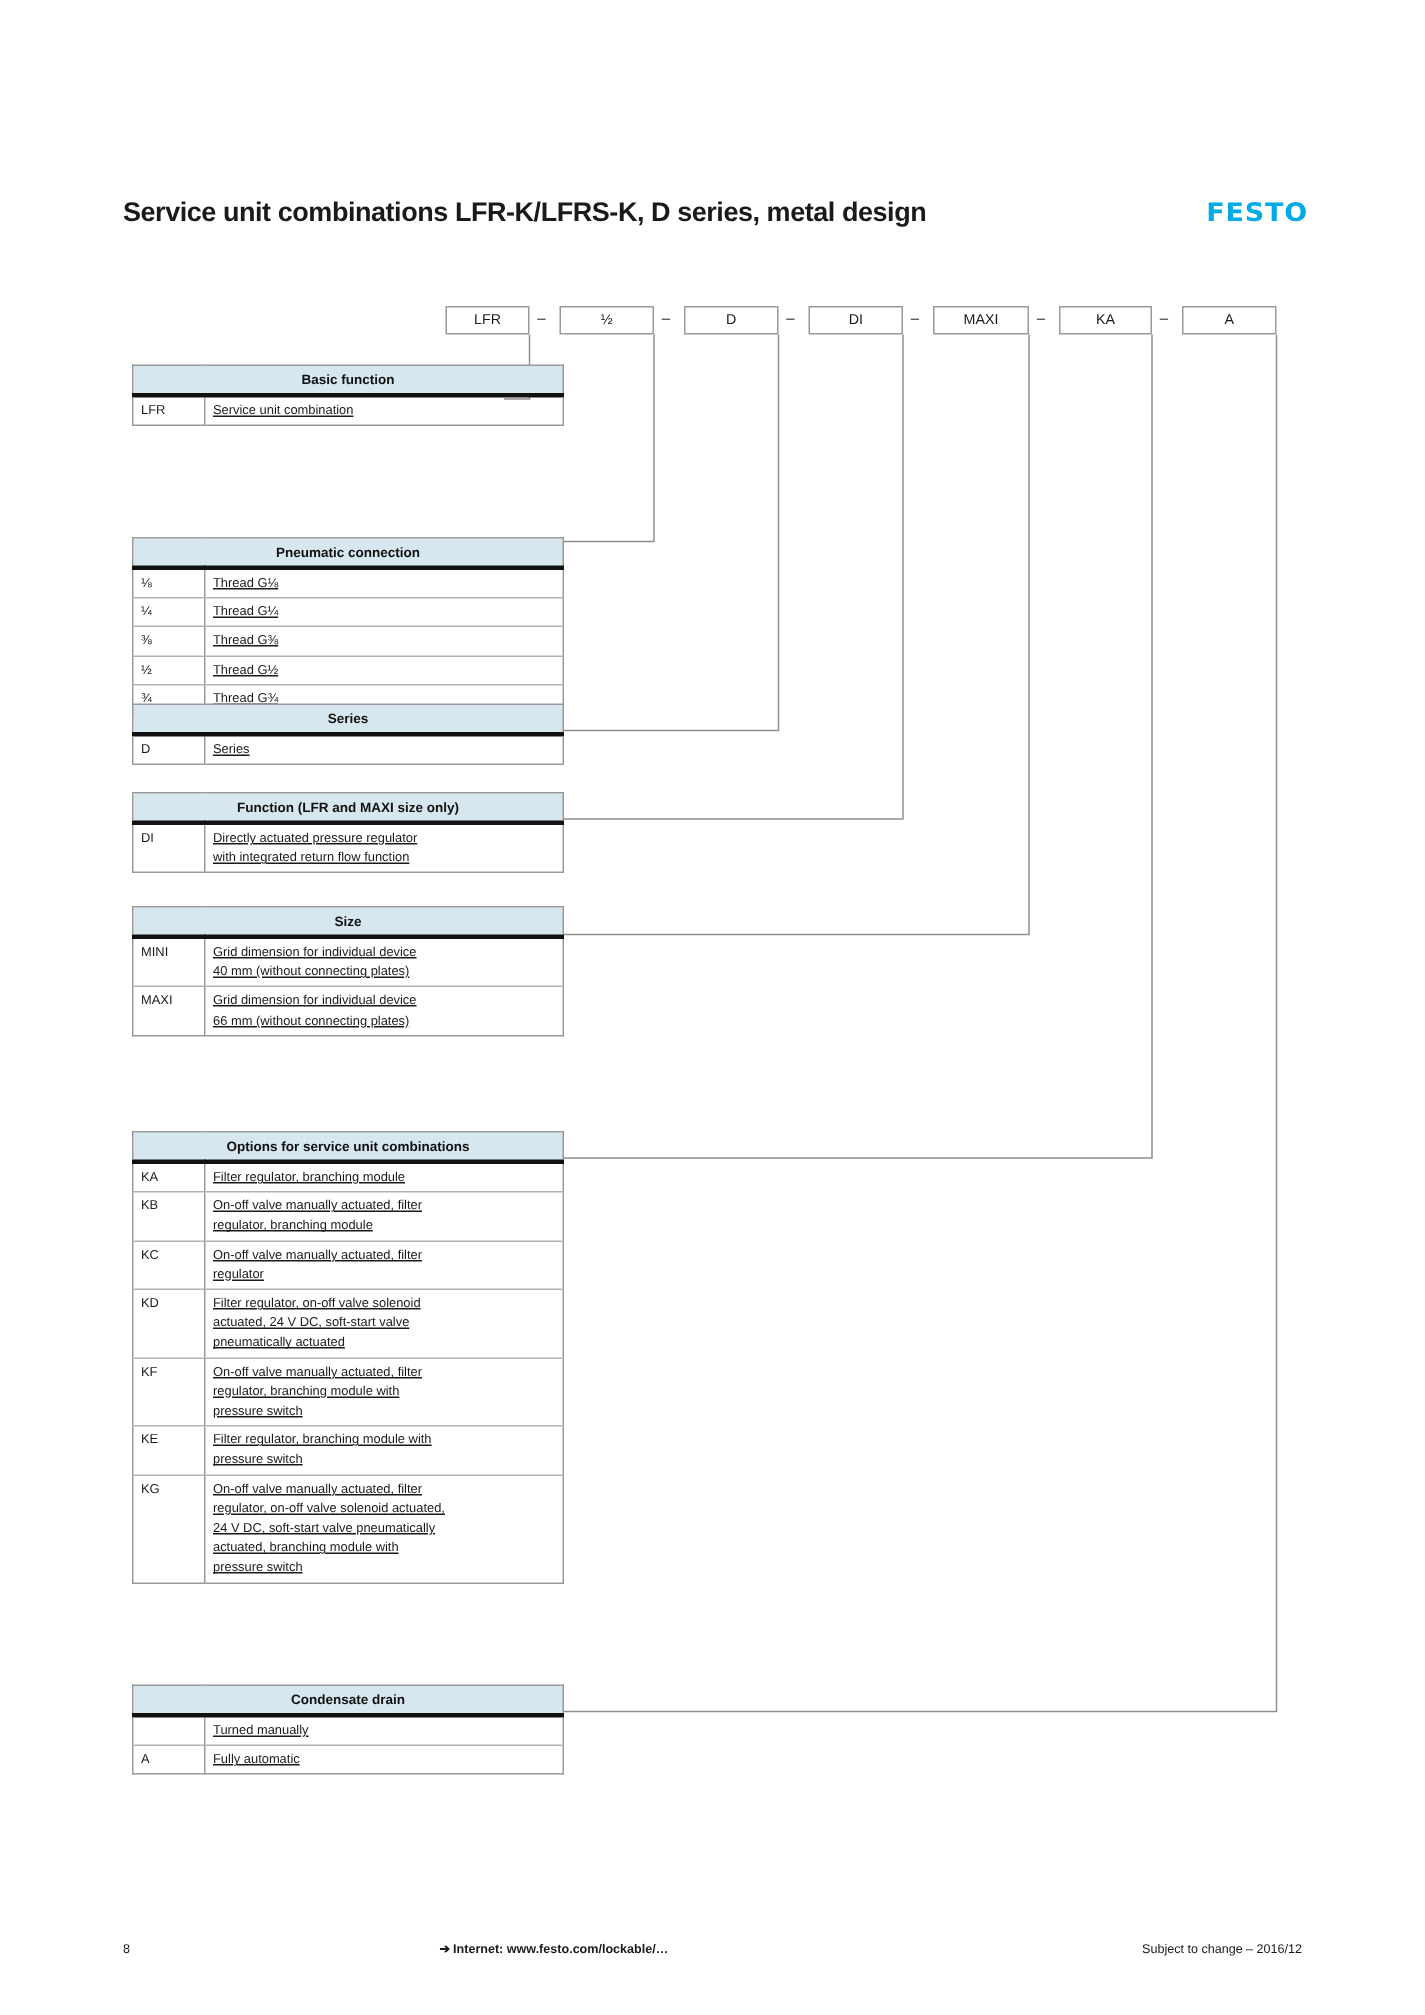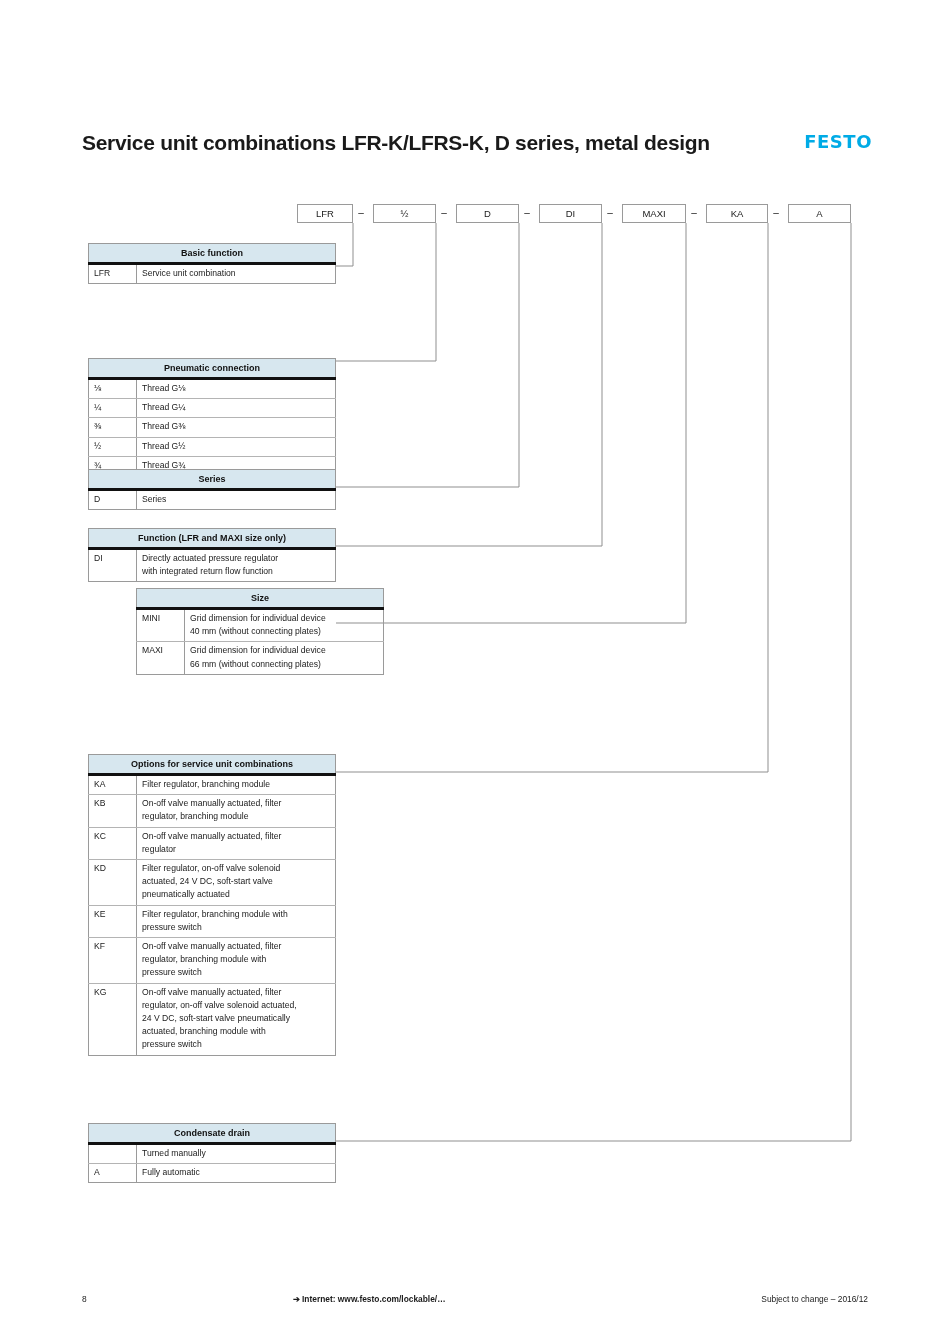--- a/index.html
+++ b/index.html
@@ -10,21 +10,21 @@
     background: #ffffff;
     font-family: "Liberation Sans", sans-serif;
     color: #1a1a1a;
     position: relative;
     overflow: hidden;
   }
 
   
   #page-header { position:absolute; left:82px; top:131px; width:790px; }
   #doc-title {
-    font-size: 21px; font-weight: bold; letter-spacing: -0.3px;
+    font-size: 18px; font-weight: bold; letter-spacing: -0.3px;
     line-height: 1.15; margin:0; white-space: nowrap;
   }
   #doc-subtitle { font-size: 9.5px; margin-top: 5px; color:#1a1a1a; }
   #festo-logo {
     position:absolute; right:0; top:1px;
     font-size: 17px; font-weight: bold; color:#00ABE6;
     letter-spacing: 0.5px; font-family:"DejaVu Sans", sans-serif;
     transform: scaleX(1.06); transform-origin: right top;
   }
 
@@ -39,21 +39,21 @@
   .code-dash {
     position:absolute; top:0; height:19px; width:12px;
     font-size:10px; line-height:18px; text-align:center; color:#1a1a1a;
   }
 
   
   #connectors { position:absolute; left:0; top:0; width:950px; height:1343px; pointer-events:none; }
 
   
   .tbl {
-    position:absolute; left:88px; width:248px;
+    position:absolute; left:88px; width:288px;
     border-collapse: collapse;
     font-size:8.6px;
   }
   .tbl .hdr-cell {
     background:#d7e7ef;
     border:1px solid #9a9a9a;
     border-bottom: 3px solid #111;
     font-weight:bold; font-size:9px;
     padding:3px 5px 3px 5px;
     line-height:12px;
@@ -68,20 +68,21 @@
     padding:2px 4px 3px 5px;
     line-height:13.2px;
     white-space:nowrap;
   }
   .tbl td.desc {
     border-right:1px solid #9a9a9a;
     border-bottom:1px solid #b4b4b4;
     vertical-align:top;
     padding:2px 4px 3px 5px;
     line-height:13.2px;
+    text-decoration:underline;
   }
   .tbl tr:last-child td { border-bottom:1px solid #9a9a9a; }
 
   
   #footer { position:absolute; left:0; top:1294px; width:950px; height:16px; font-size:8.4px; }
   #page-num { position:absolute; left:82px; top:0; }
   #footer-center { position:absolute; left:293px; top:0; font-weight:bold; white-space:nowrap; }
   #footer-arrow { font-weight:bold; margin-right:2px; }
   #footer-right { position:absolute; right:82px; top:0; white-space:nowrap; }
 </style>
@@ -181,21 +182,21 @@
           <th class="hdr-cell" colspan="2">Function (LFR and MAXI size only)</th>
         </tr>
       </thead>
       <tbody>
         <tr>
           <td class="code">DI</td>
           <td class="desc">Directly actuated pressure regulator<br>with integrated return flow function</td>
         </tr>
       </tbody>
     </table>
-    <table class="tbl" style="top: 588px; margin-left: 48px;">
+    <table class="tbl" style="top: 604px;">
       <thead>
         <tr>
           <th class="hdr-cell" colspan="2">Size</th>
         </tr>
       </thead>
       <tbody>
         <tr>
           <td class="code">MINI</td>
           <td class="desc">Grid dimension for individual device<br>40 mm (without connecting plates)</td>
         </tr>
@@ -222,26 +223,26 @@
         </tr>
         <tr>
           <td class="code">KC</td>
           <td class="desc">On-off valve manually actuated, filter<br>regulator</td>
         </tr>
         <tr>
           <td class="code">KD</td>
           <td class="desc">Filter regulator, on-off valve solenoid<br>actuated, 24 V DC, soft-start valve<br>pneumatically actuated</td>
         </tr>
         <tr>
+          <td class="code">KF</td>
+          <td class="desc">On-off valve manually actuated, filter<br>regulator, branching module with<br>pressure switch</td>
+        </tr>
+        <tr>
           <td class="code">KE</td>
           <td class="desc">Filter regulator, branching module with<br>pressure switch</td>
-        </tr>
-        <tr>
-          <td class="code">KF</td>
-          <td class="desc">On-off valve manually actuated, filter<br>regulator, branching module with<br>pressure switch</td>
         </tr>
         <tr>
           <td class="code">KG</td>
           <td class="desc">On-off valve manually actuated, filter<br>regulator, on-off valve solenoid actuated,<br>24 V DC, soft-start valve pneumatically<br>actuated, branching module with<br>pressure switch</td>
         </tr>
       </tbody>
     </table>
     <table class="tbl" style="top: 1123px;">
       <thead>
         <tr>

